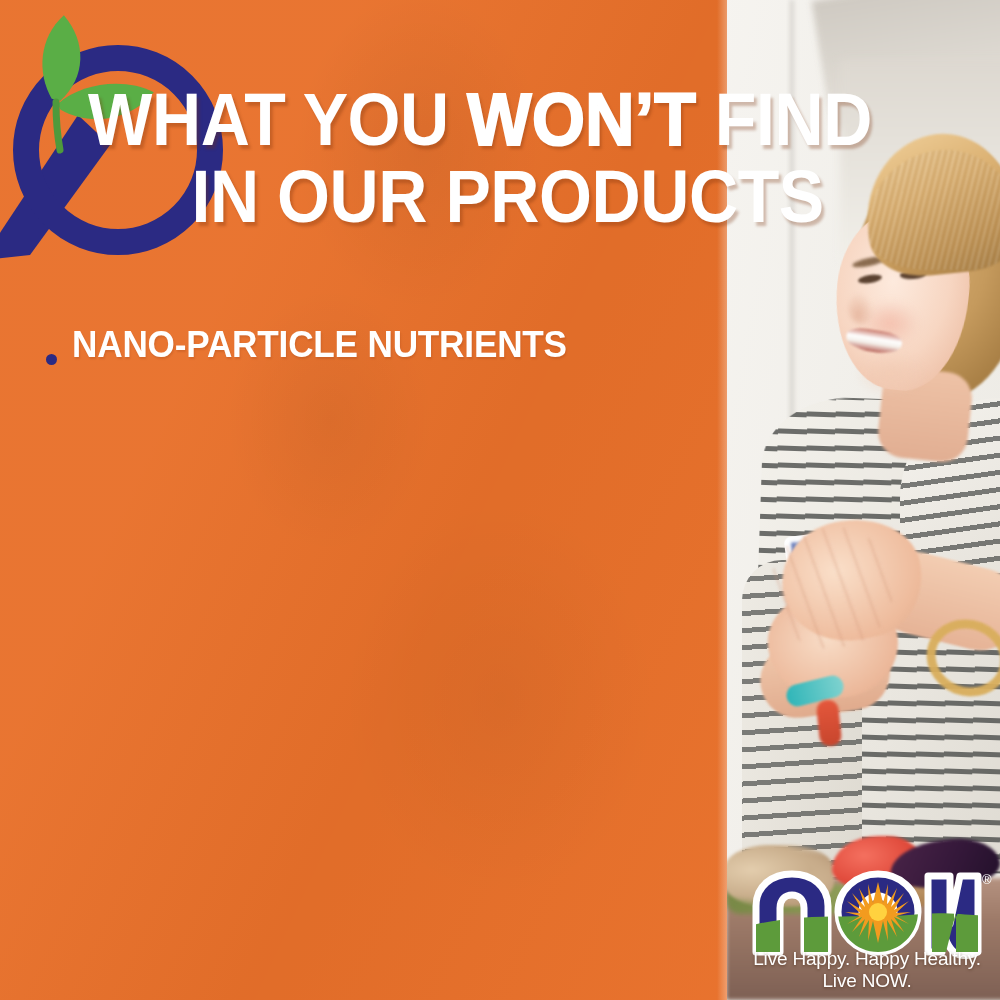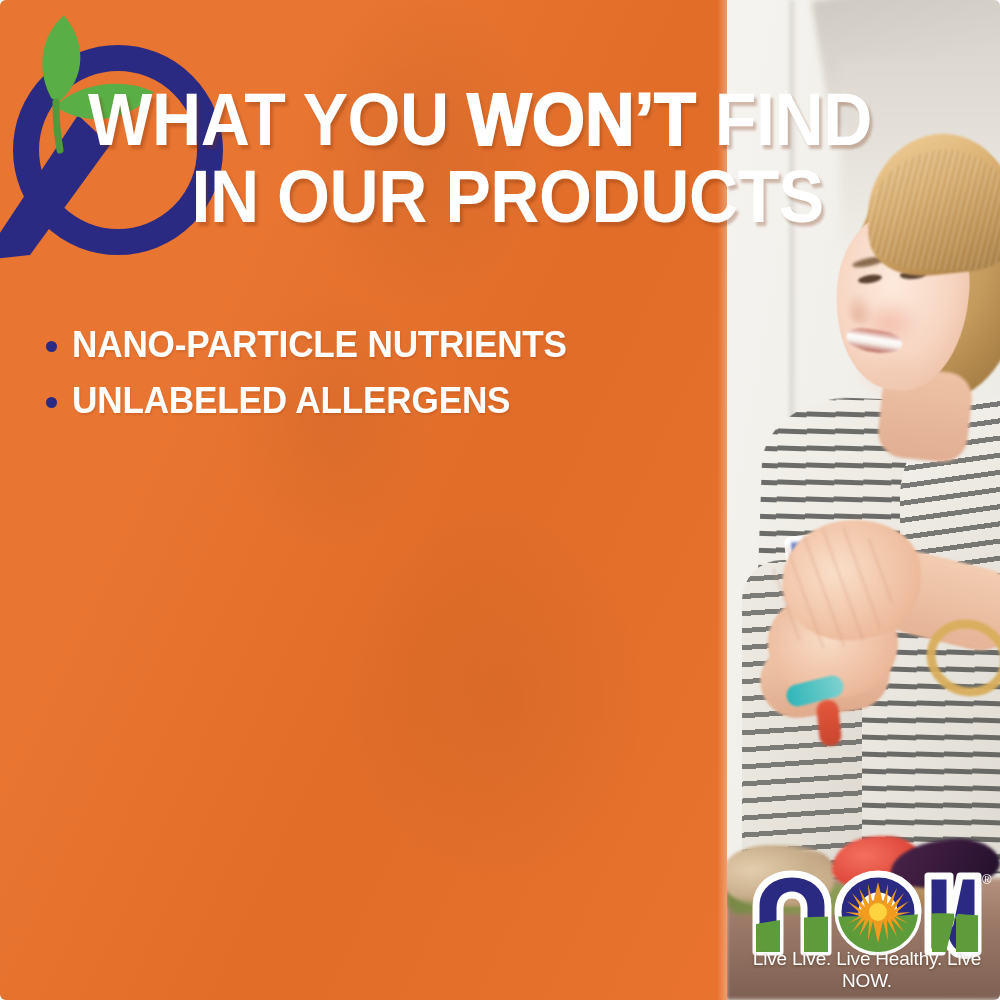--- a/index.html
+++ b/index.html
@@ -10,21 +10,20 @@
   body {
     font-family: "Liberation Sans", sans-serif;
   }
 
   #poster {
     position: relative;
     width: 1000px;
     height: 1000px;
     overflow: hidden;
     background: #efece6;
-    border-radius: 6px;
   }
 
   
   .photo-layer {
     position: absolute;
     inset: 0;
     overflow: hidden;
   }
   .photo-wall {
     position: absolute;
@@ -367,21 +366,21 @@
 
   
   .list {
     position: absolute;
     left: 46px; top: 325px;
     width: 690px;
     z-index: 6;
   }
   .list-item {
     display: flex;
-    align-items: flex-start;
+    align-items: flex-end;
     margin-bottom: 16px;
   }
   .bullet {
     flex: 0 0 auto;
     width: 11px; height: 11px;
     border-radius: 50%;
     background: #2b2a83;
     margin-top: 16px;
     margin-right: 15px;
   }
@@ -488,24 +487,20 @@
   <div class="title-block">
     <div class="title-line one"><span>WHAT YOU </span><span class="title-strong">WON’T</span><span> FIND</span></div>
     <div class="title-line two">IN OUR PRODUCTS</div>
   </div>
 
   <div class="list">
     <div class="list-item">
       <span class="bullet"></span>
       <span class="item-text">NANO-PARTICLE NUTRIENTS</span>
     </div>
-    <div class="list-item">
-      <span class="bullet"></span>
-      <span class="item-text">UNLABELED ALLERGENS</span>
-    </div>
   </div>
 
   <div class="now-logo">
     <svg width="250" height="116" viewBox="0 0 250 116" aria-hidden="true">
       <defs>
         <clipPath id="nowclip">
           <path d="M14 86 L14 40 C14 20 30 8 50 8 C70 8 86 20 86 40 L86 86 L62 86 L62 42
                    C62 34 57 29 50 29 C43 29 38 34 38 42 L38 86 Z
                    M96 46 C96 24 114 8 136 8 C158 8 176 24 176 46 C176 68 158 86 136 86
                    C114 86 96 68 96 46 Z
@@ -535,15 +530,15 @@
                    L-18 1 L-31 -11 L-16 -2 L-26 -19 L-13 -5 L-19 -24 L-9 -7 L-10 -28
                    L-5 -9 Z"></path>
         </g>
         <circle r="9" fill="#FFD23F"></circle>
       </g>
 
       <text x="240" y="18" font-family="Liberation Sans, sans-serif" font-size="13" fill="#FFFFFF">®</text>
     </svg>
   </div>
 
-  <div class="now-tagline">Live Live. Live Healthy. Live NOW.</div>
+  <div class="now-tagline">Live Happy. Happy Healthy. Live NOW.</div>
 
 </div>
 
 </body></html>

